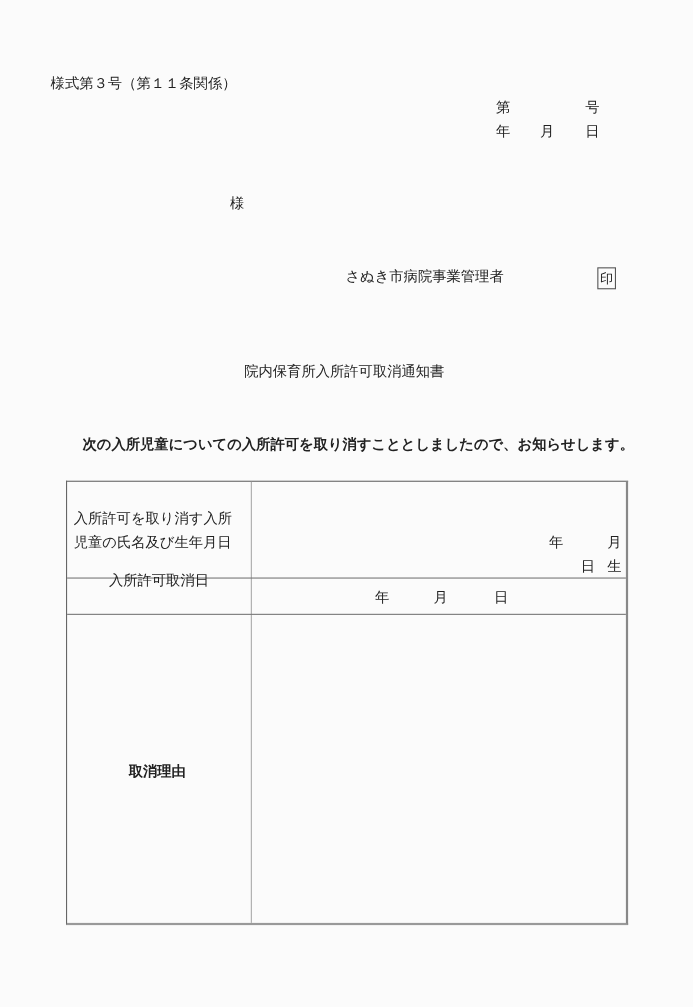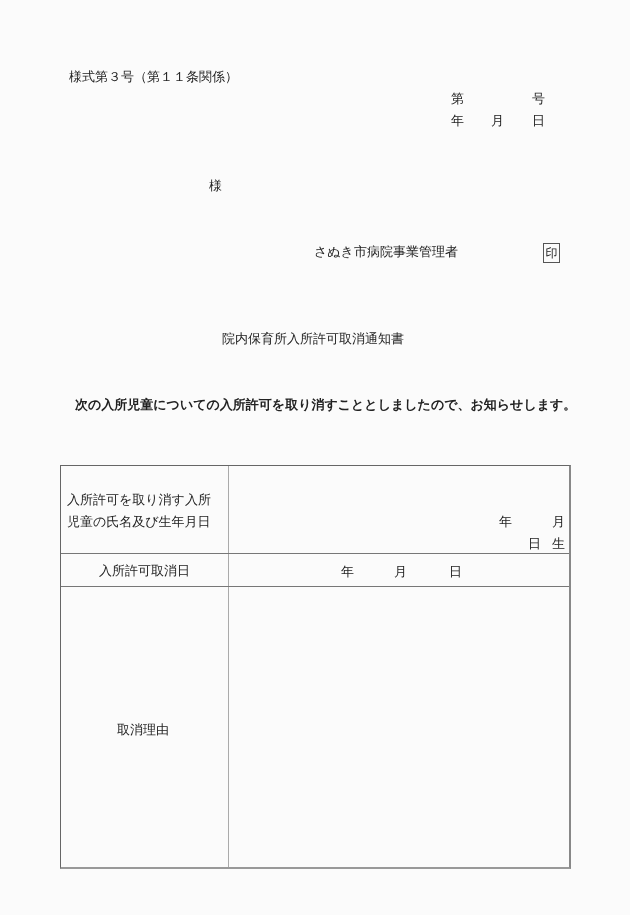--- a/index.html
+++ b/index.html
@@ -10,31 +10,30 @@
   }
   .abs { position:absolute; white-space:nowrap; line-height:1; }
   .stamp {
     position:absolute; left:543px; top:243px; width:15px; height:18px;
     border:1px solid #555; font-size:12px; line-height:18px; text-align:center;
   }
   .tbl {
     position:absolute; left:60px; top:437px; width:511px; height:404px;
     border:1px solid #666; border-right:2px solid #888; border-bottom:2px solid #999;
     box-sizing:border-box;
-    margin-top:28px;
   }
   .vline { position:absolute; left:167px; top:0; bottom:0; width:1px; background:#aaa; }
   .hline { position:absolute; left:0; right:0; height:1px; background:#777; }
   .cell { position:absolute; line-height:1; white-space:nowrap; }
 </style>
 </head>
 <body>
 
 <div>
-  <span class="abs" style="left:69px;top:70px;">様式第３号（第１１条関係）</span>
+  <span class="abs" style="left:46px;top:70px;font-family:Liberation Mono, monospace;">様式第３号（第１１条関係）</span>
 
   <span class="abs" style="left:451px;top:92px;">第</span>
   <span class="abs" style="left:532px;top:92px;">号</span>
 
   <span class="abs" style="left:451px;top:114px;">年</span>
   <span class="abs" style="left:491px;top:114px;">月</span>
   <span class="abs" style="left:532px;top:114px;">日</span>
 
   <span class="abs" style="left:209px;top:179px;">様</span>
 
@@ -50,20 +49,20 @@
     <div class="hline" style="top:87px;"></div>
     <div class="hline" style="top:120px;"></div>
 
     <span class="cell" style="left:6px;top:27px;">入所許可を取り消す入所</span>
     <span class="cell" style="left:6px;top:49px;text-align:center;">児童の氏名及び生年月日</span>
     <span class="cell" style="left:438px;top:49px;">年</span>
     <span class="cell" style="left:491px;top:49px;">月</span>
     <span class="cell" style="left:467px;top:71px;">日</span>
     <span class="cell" style="left:491px;top:71px;">生</span>
 
-    <span class="cell" style="left:38px;top:99px;font-family:Liberation Mono, monospace;">入所許可取消日</span>
+    <span class="cell" style="left:38px;top:84px;">入所許可取消日</span>
     <span class="cell" style="left:280px;top:99px;">年</span>
     <span class="cell" style="left:333px;top:99px;">月</span>
     <span class="cell" style="left:388px;top:99px;">日</span>
 
-    <span class="cell" style="left:56px;top:257px;">取消理由</span>
+    <span class="cell" style="left:56px;top:257px;font-weight:bold;">取消理由</span>
   </div>
 </div>
 
 </body></html>

